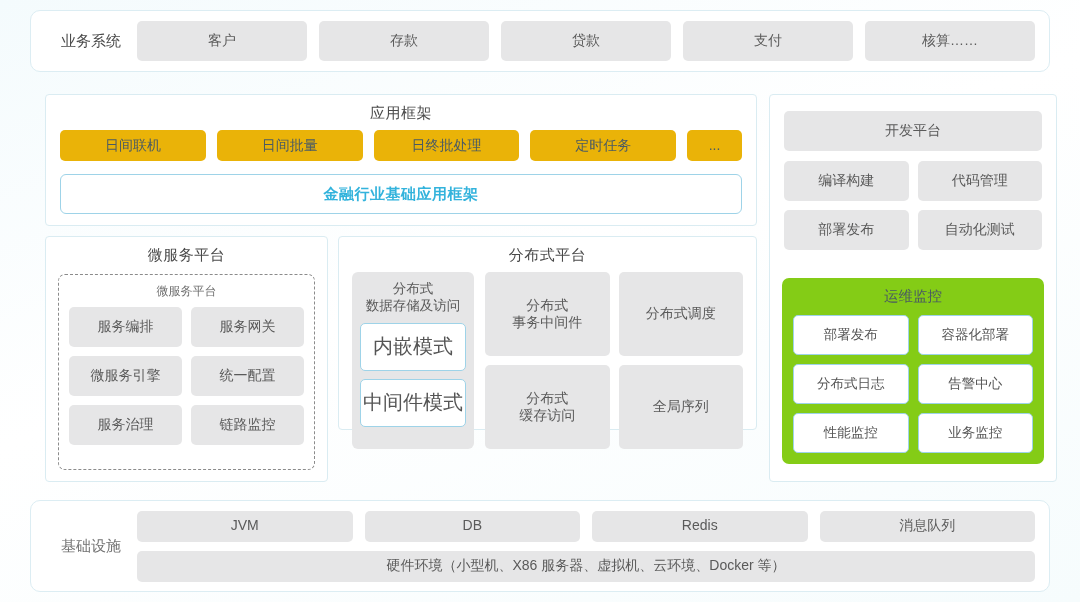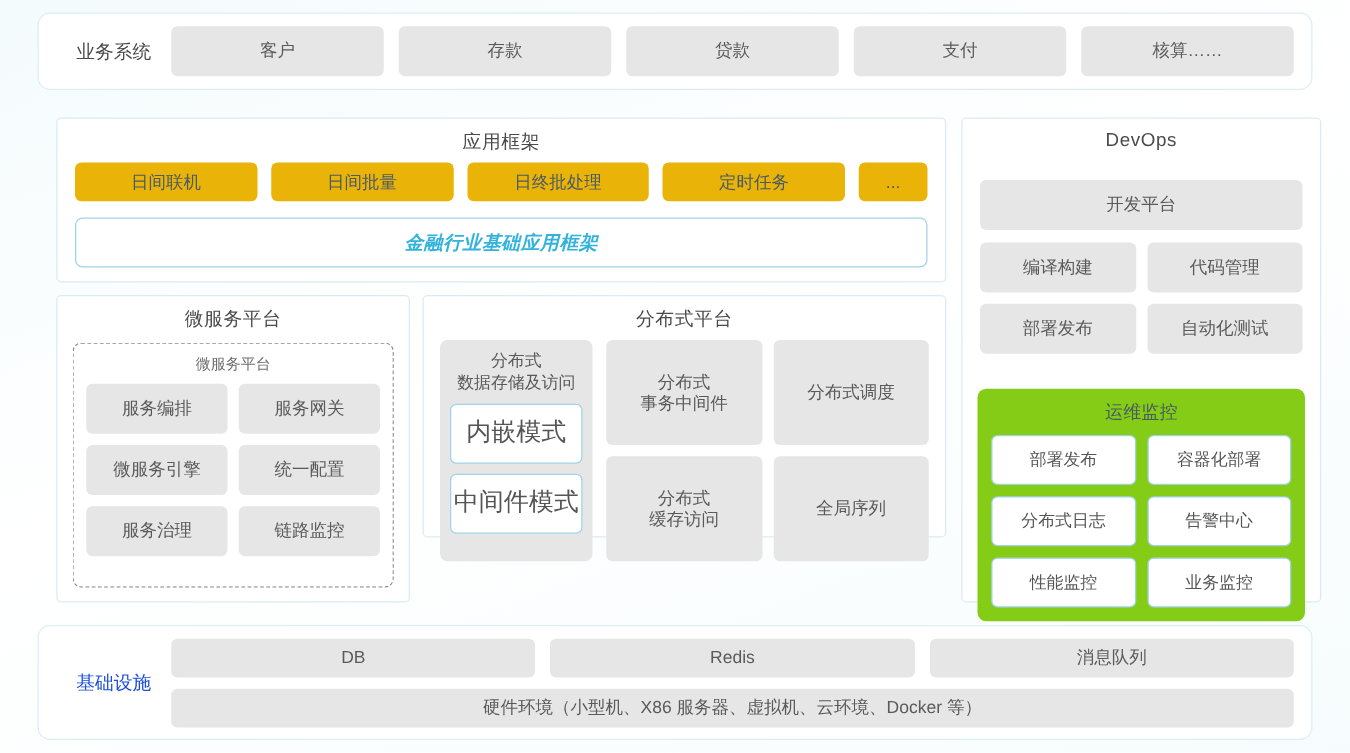--- a/index.html
+++ b/index.html
@@ -69,21 +69,20 @@
   .appfw .chips{display:flex;gap:11px;padding:0 14px;}
   .appfw .chip{height:31px;}
   .appfw .chip.c1,.appfw .chip.c2,.appfw .chip.c3,.appfw .chip.c4{flex:1;}
   .appfw .chip.c5{flex:0 0 55px;}
   .accent-bar{
     margin:13px 14px 0;height:38px;
     border:1px solid #9ed3e8;border-radius:6px;
     display:flex;align-items:center;justify-content:center;
     color:#33b3dc;font-size:15px;font-weight:bold;letter-spacing:.5px;
     background:#fff;
-    font-style:italic;
   }
 
   
   .micro{position:absolute;left:23px;top:152px;width:283px;height:246px;}
   .dashed{
     margin:2px 12px 12px;
     border:1px dashed #8b8b8b;border-radius:7px;
     padding:6px 10px 10px;
     box-sizing:border-box;
     height:196px;
@@ -125,21 +124,21 @@
   }
   .ops .grid2{gap:9px;}
   .ops .chip{height:30px;font-size:13.5px;}
 
   
   .infra{
     position:absolute;left:30px;top:500px;width:1020px;height:92px;
     display:flex;align-items:center;padding:0 14px;
   }
   .infra .side-label{
-    width:92px;flex:0 0 92px;text-align:center;font-size:15px;color:#1d4ed8;
+    width:92px;flex:0 0 92px;text-align:center;font-size:15px;color:#737373;
   }
   .infra .stack{flex:1;display:flex;flex-direction:column;gap:9px;}
   .infra .top-row{display:flex;gap:12px;}
   .infra .top-row .chip{flex:1;height:31px;font-size:14px;}
   .infra .hw{height:31px;font-size:14px;}
 </style>
 </head>
 <body>
 
 <div class="page">
@@ -218,21 +217,20 @@
           <div class="chip">
             <div>
               <div>全局序列</div>
             </div>
           </div>
         </div>
       </div>
     </div>
 
     <div class="panel devops">
-      <div class="panel-title">DevOps</div>
       <div class="stack">
         <div class="chip wide">开发平台</div>
         <div class="grid2">
           <div class="chip">编译构建</div>
           <div class="chip">代码管理</div>
           <div class="chip">部署发布</div>
           <div class="chip">自动化测试</div>
         </div>
       </div>
       <div class="ops">
@@ -247,20 +245,21 @@
         </div>
       </div>
     </div>
 
   </div>
 
   <div class="card infra">
     <div class="side-label">基础设施</div>
     <div class="stack">
       <div class="top-row">
+        <div class="chip">JVM</div>
         <div class="chip">DB</div>
         <div class="chip">Redis</div>
         <div class="chip">消息队列</div>
       </div>
       <div class="chip hw">硬件环境（小型机、X86 服务器、虚拟机、云环境、Docker 等）</div>
     </div>
   </div>
 
 </div>
 

